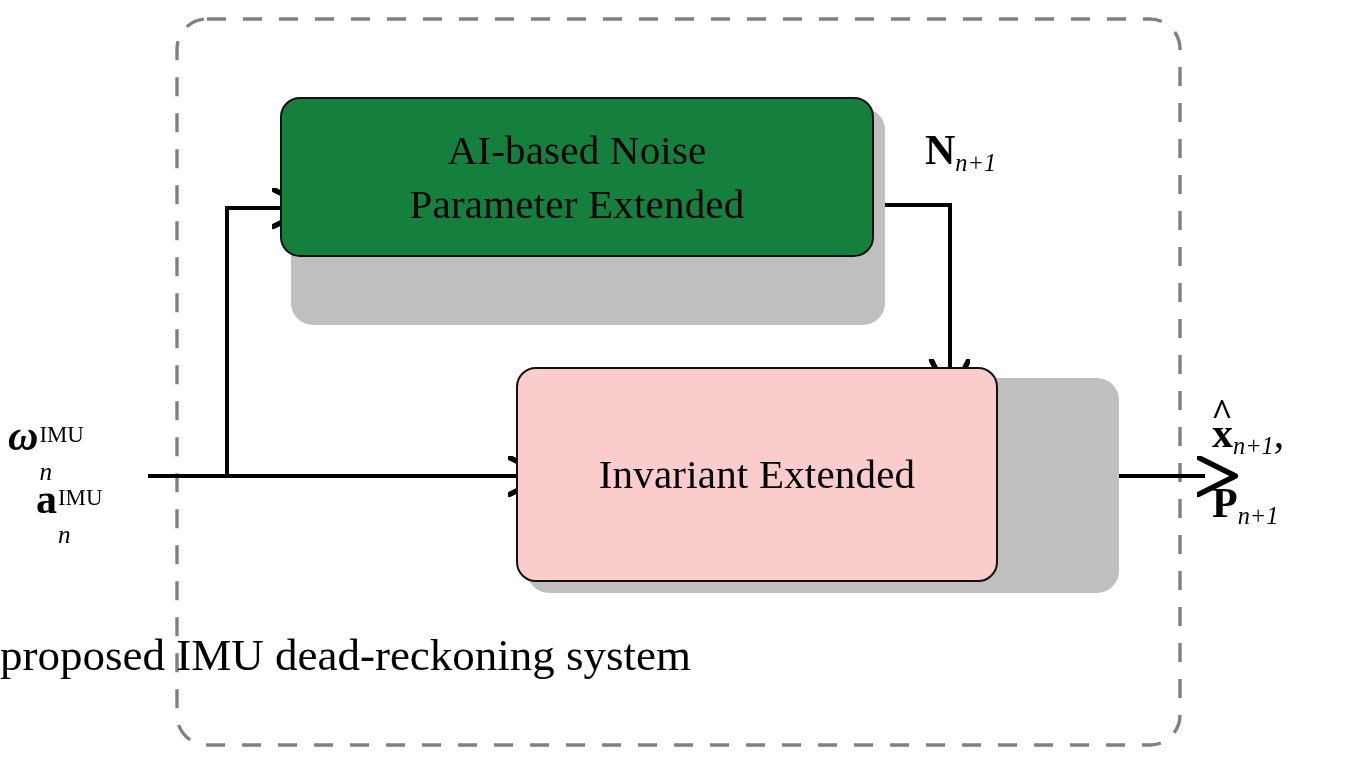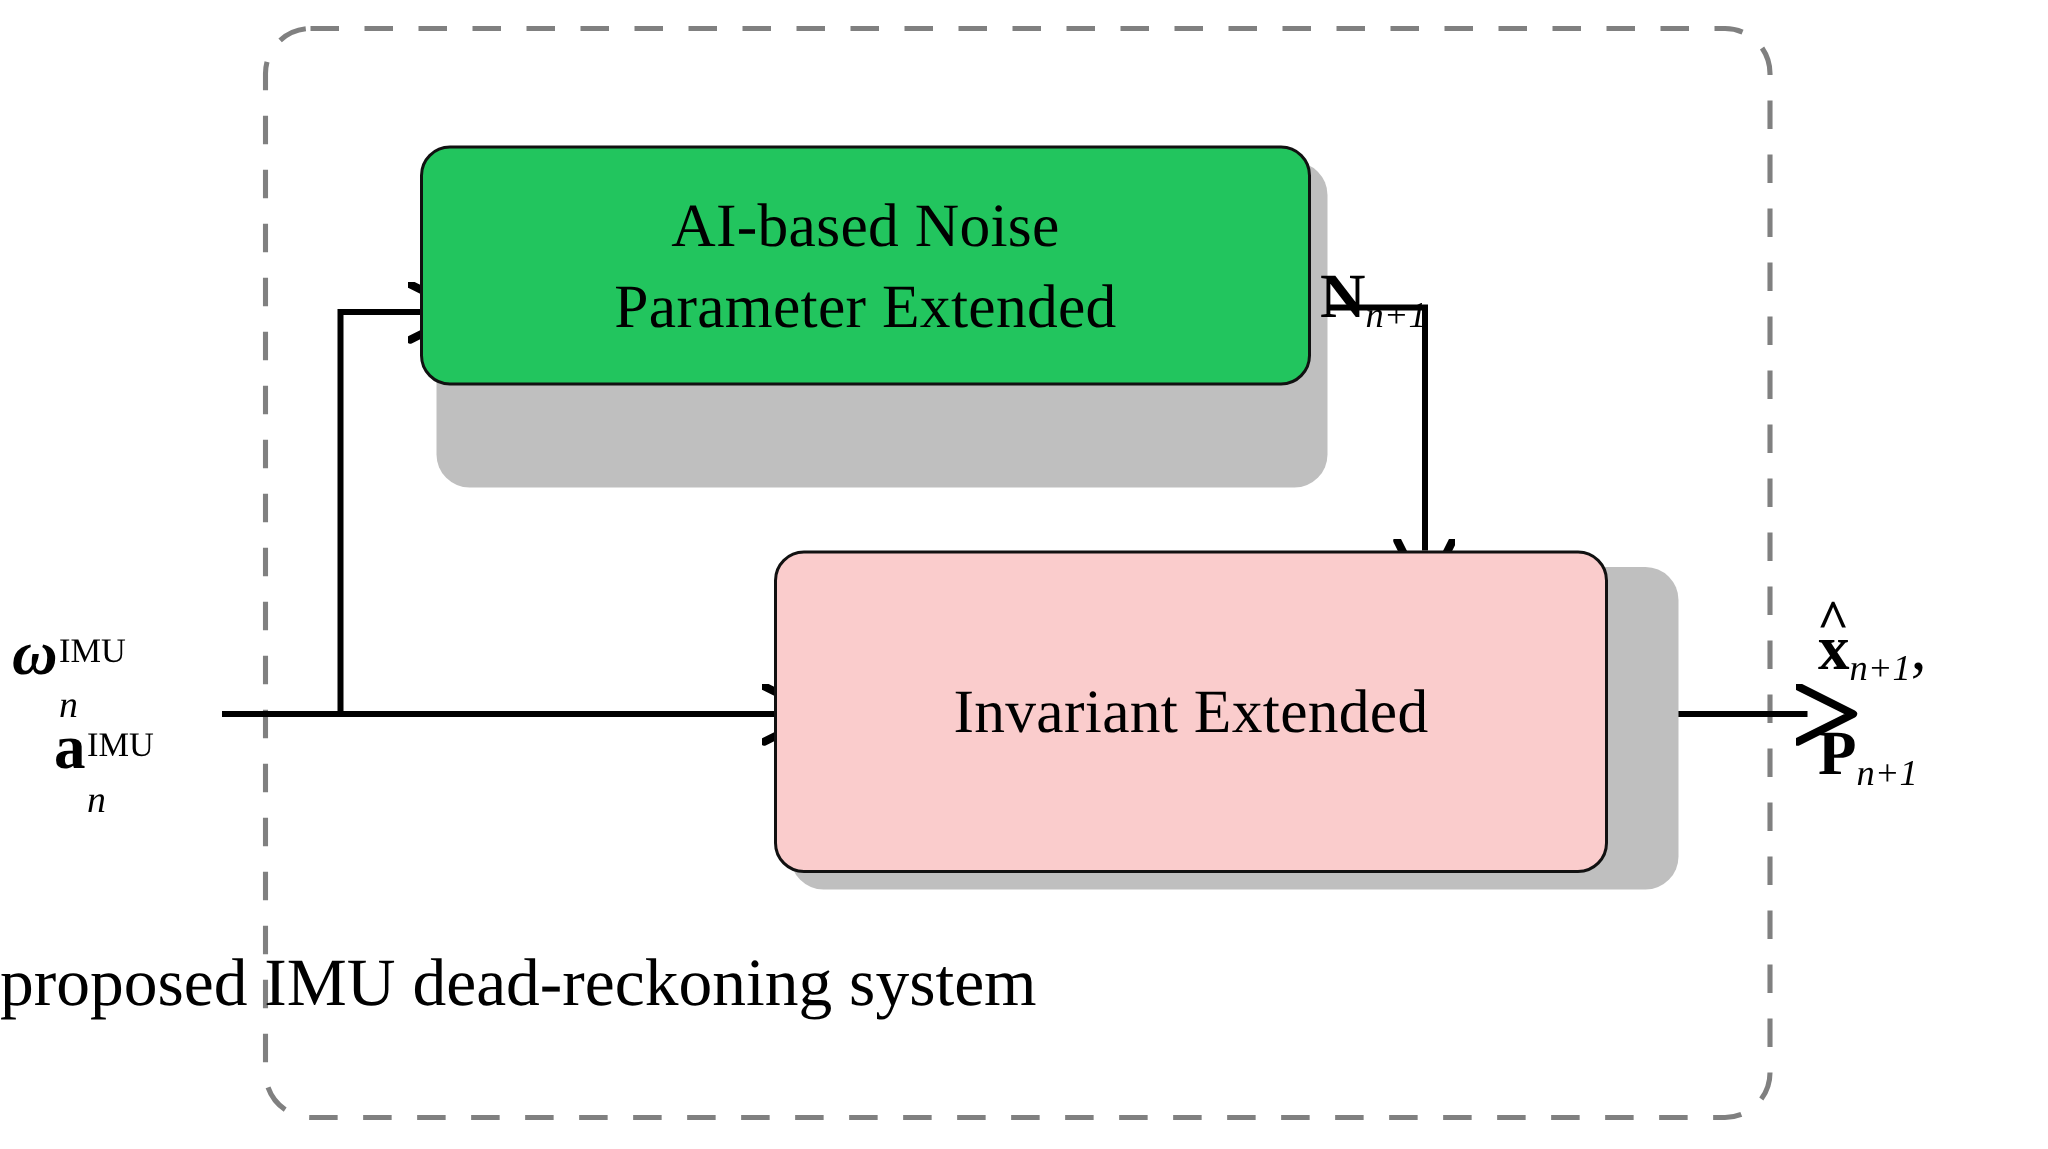--- a/index.html
+++ b/index.html
@@ -46,33 +46,33 @@
     position: absolute;
     border-radius: 22px;
     background: #bfbfbf;
     z-index: 2;
   }
   #ai-box {
     left: 280px;
     top: 97px;
     width: 594px;
     height: 160px;
-    background: #22c55e;
+    background: #15803d;
     font-size: 41px;
   }
   #ai-shadow {
     left: 291px;
     top: 108px;
     width: 594px;
     height: 217px;
   }
   #iekf-box {
     left: 516px;
     top: 367px;
-    width: 556px;
+    width: 482px;
     height: 215px;
     background: #facccc;
     font-size: 41px;
   }
   #iekf-shadow {
     left: 527px;
     top: 378px;
     width: 592px;
     height: 215px;
   }
@@ -117,21 +117,21 @@
     left: 1px;
     top: 9px;
     font-size: 0.60em;
     font-style: italic;
     font-weight: normal;
     white-space: nowrap;
   }
 
   #lbl-omega { left: 8px;  top: 415px; }
   #lbl-accel { left: 36px; top: 478px; }
-  #lbl-noise { left: 880px; top: 129px; margin-top: 48px; }
+  #lbl-noise { left: 925px; top: 129px; }
   #lbl-xhat  { left: 1212px; top: 412px; }
   #lbl-pcov  { left: 1212px; top: 482px; }
 
   .hatwrap { position: relative; display: inline-block; }
   .hatwrap .hat {
     position: absolute;
     left: 50%;
     transform: translateX(-52%);
     top: -0.50em;
     font-size: 0.88em;

